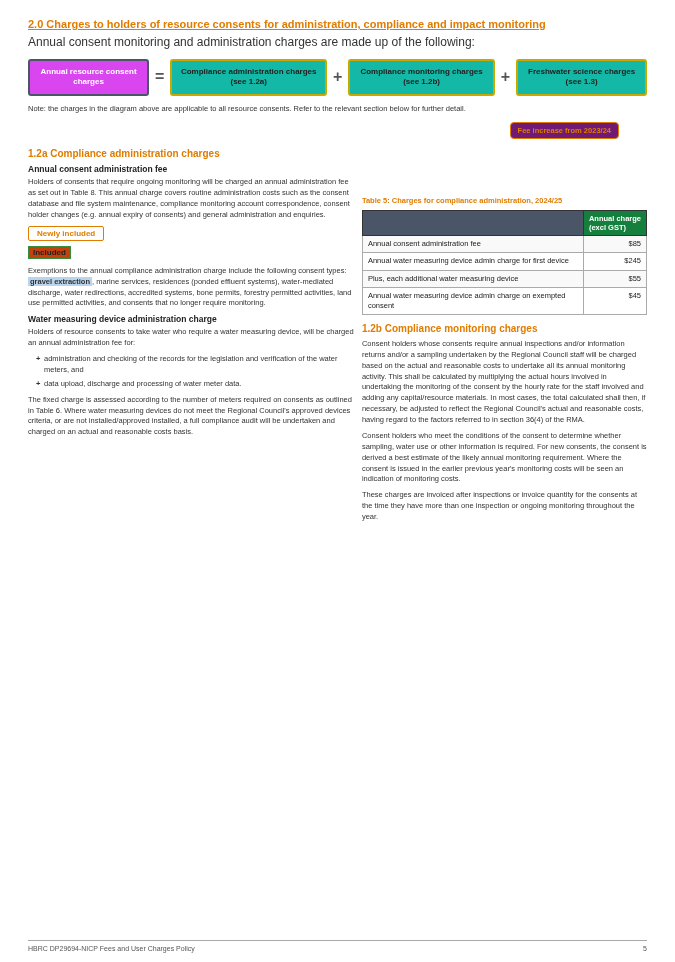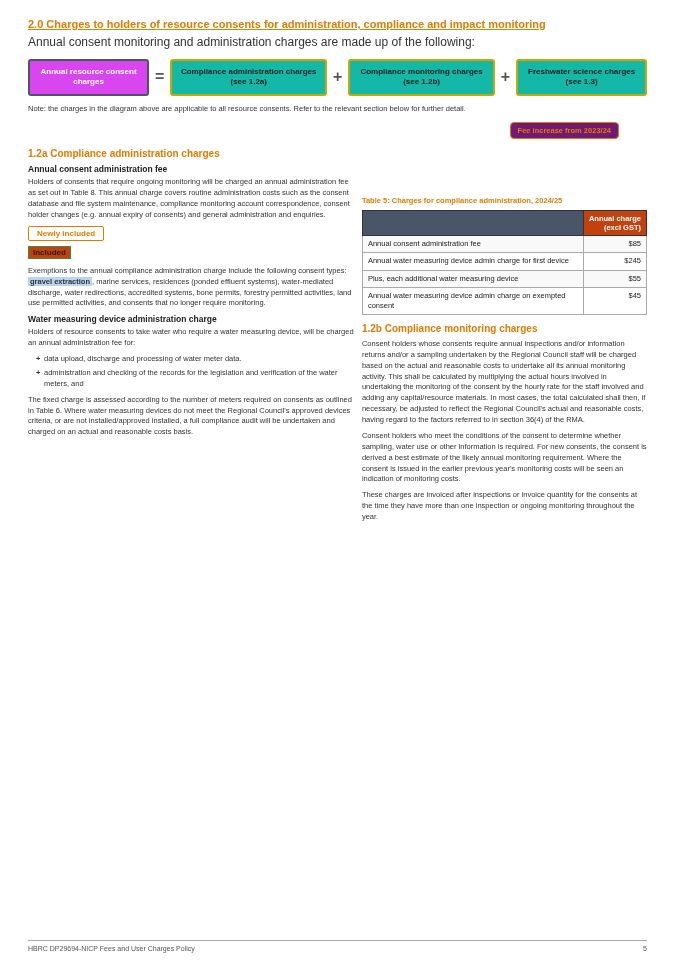--- a/index.html
+++ b/index.html
@@ -271,35 +271,35 @@
     </div>
 
     <div class="body-text">
       Exemptions to the annual compliance administration charge include the following consent types: <span style="background:#b8d4ee; padding:0 2px; font-weight:bold;">gravel extraction</span>, marine services, residences (ponded effluent systems), water-mediated discharge, water redirections, accredited systems, bone permits, forestry permitted activities, land use permitted activities, and consents that no longer require monitoring.
     </div>
 
     <div class="body-heading">Water measuring device administration charge</div>
     <div class="body-text">Holders of resource consents to take water who require a water measuring device, will be charged an annual administration fee for:</div>
 
     <ul class="bullet-list">
+      <li>administration and checking of the records for the legislation and verification of the water meters, and</li>
       <li>data upload, discharge and processing of water meter data.</li>
-      <li>administration and checking of the records for the legislation and verification of the water meters, and</li>
     </ul>
 
     <div class="body-text">The fixed charge is assessed according to the number of meters required on consents as outlined in Table 6. Where water measuring devices do not meet the Regional Council's approved devices criteria, or are not installed/approved installed, a full compliance audit will be undertaken and charged on an actual and reasonable costs basis.</div>
   </div>
 
   <div class="col-right">
 
     <table class="charge-table">
       <caption>Table 5: Charges for compliance administration, 2024/25</caption>
       <thead>
         <tr>
           <th style="text-align:left; background:#4a5568; color:#fff;"></th>
-          <th style="background:#c2410c; color:#fff; text-align:right; white-space:nowrap;">Annual charge<br>(excl GST)</th>
+          <th style="background:#15803d; color:#fff; text-align:left; white-space:nowrap;">Annual charge<br>(excl GST)</th>
         </tr>
       </thead>
       <tbody>
         <tr>
           <td>Annual consent administration fee</td>
           <td>$85</td>
         </tr>
         <tr>
           <td>Annual water measuring device admin charge for first device</td>
           <td>$245</td>

